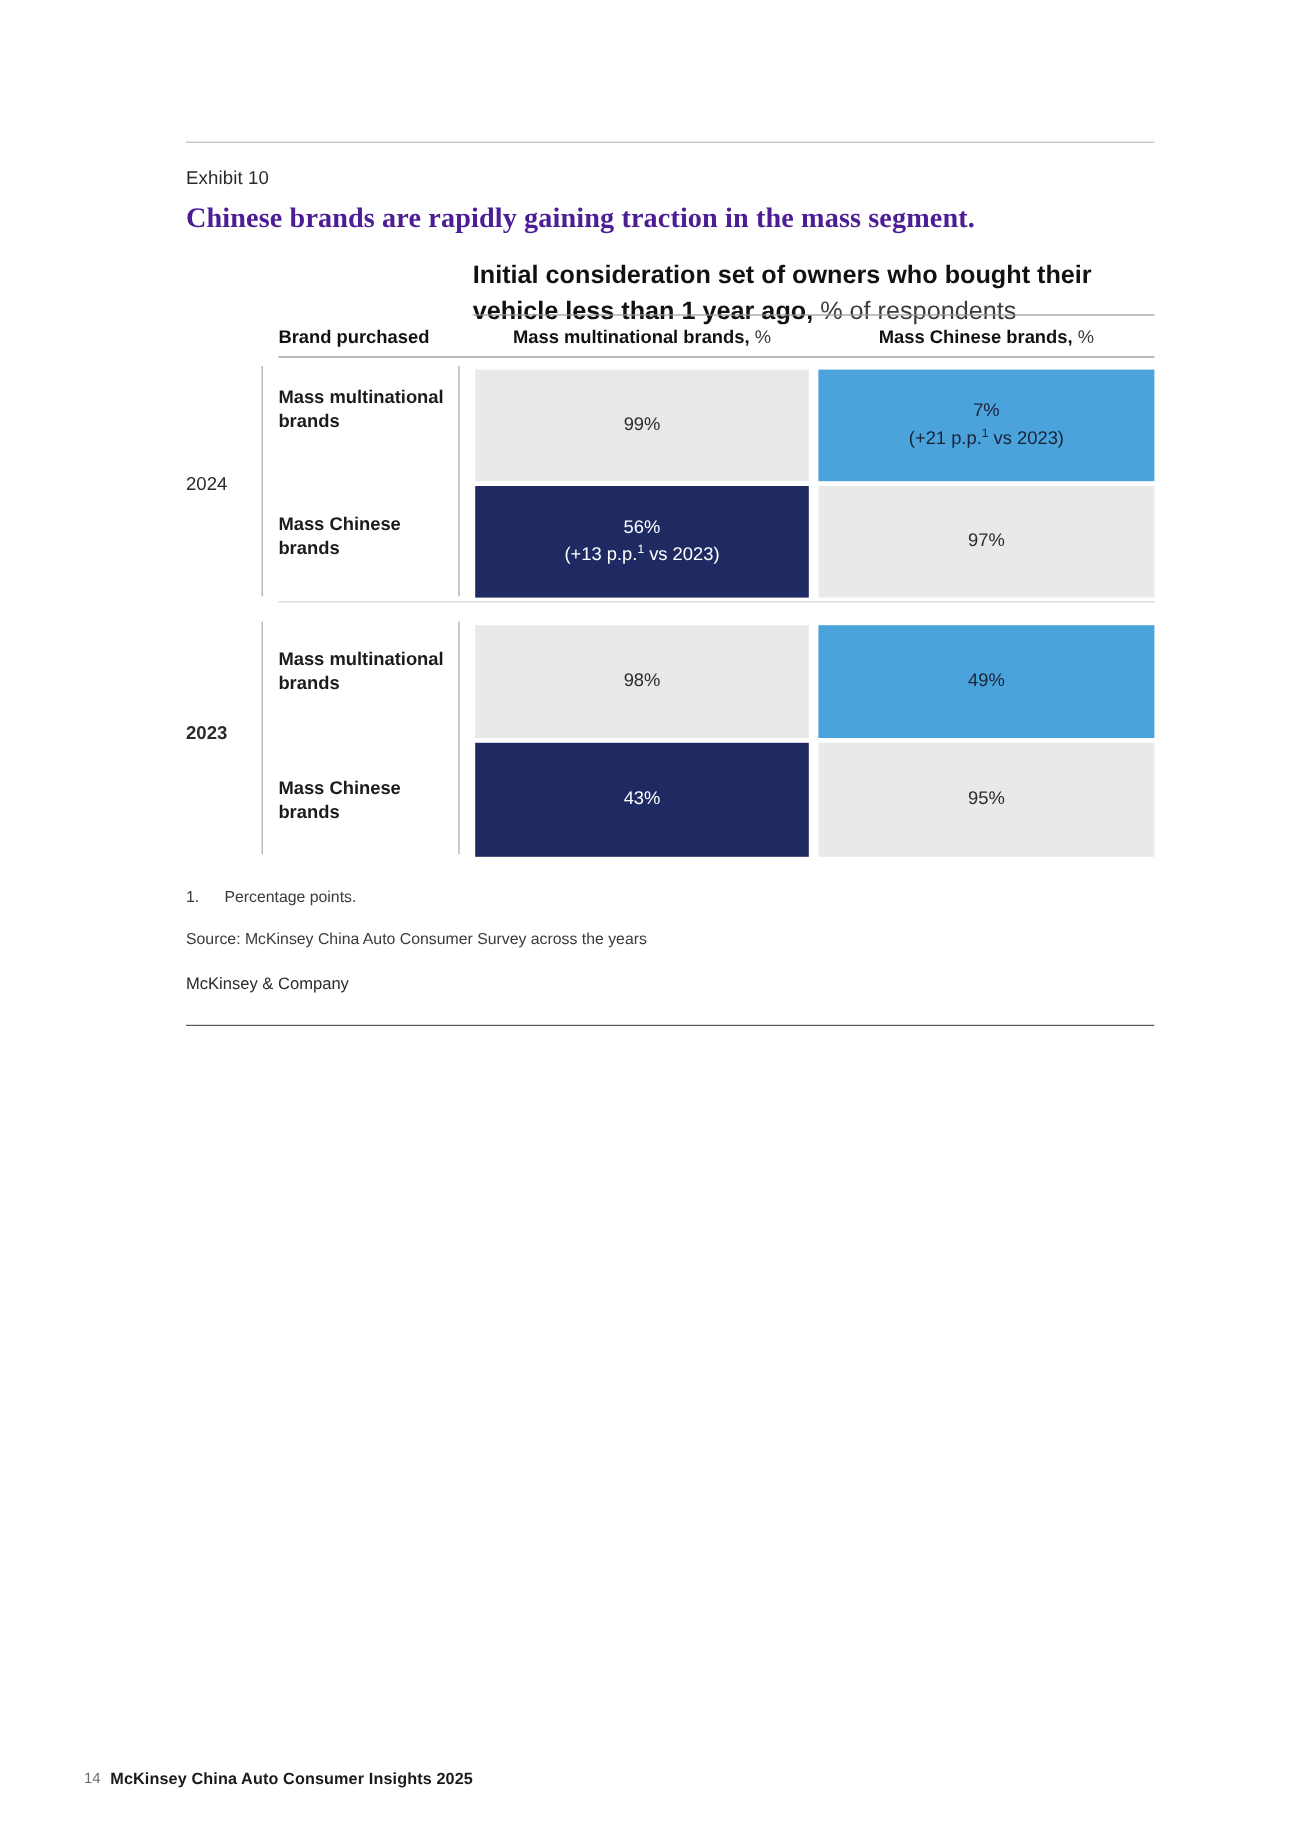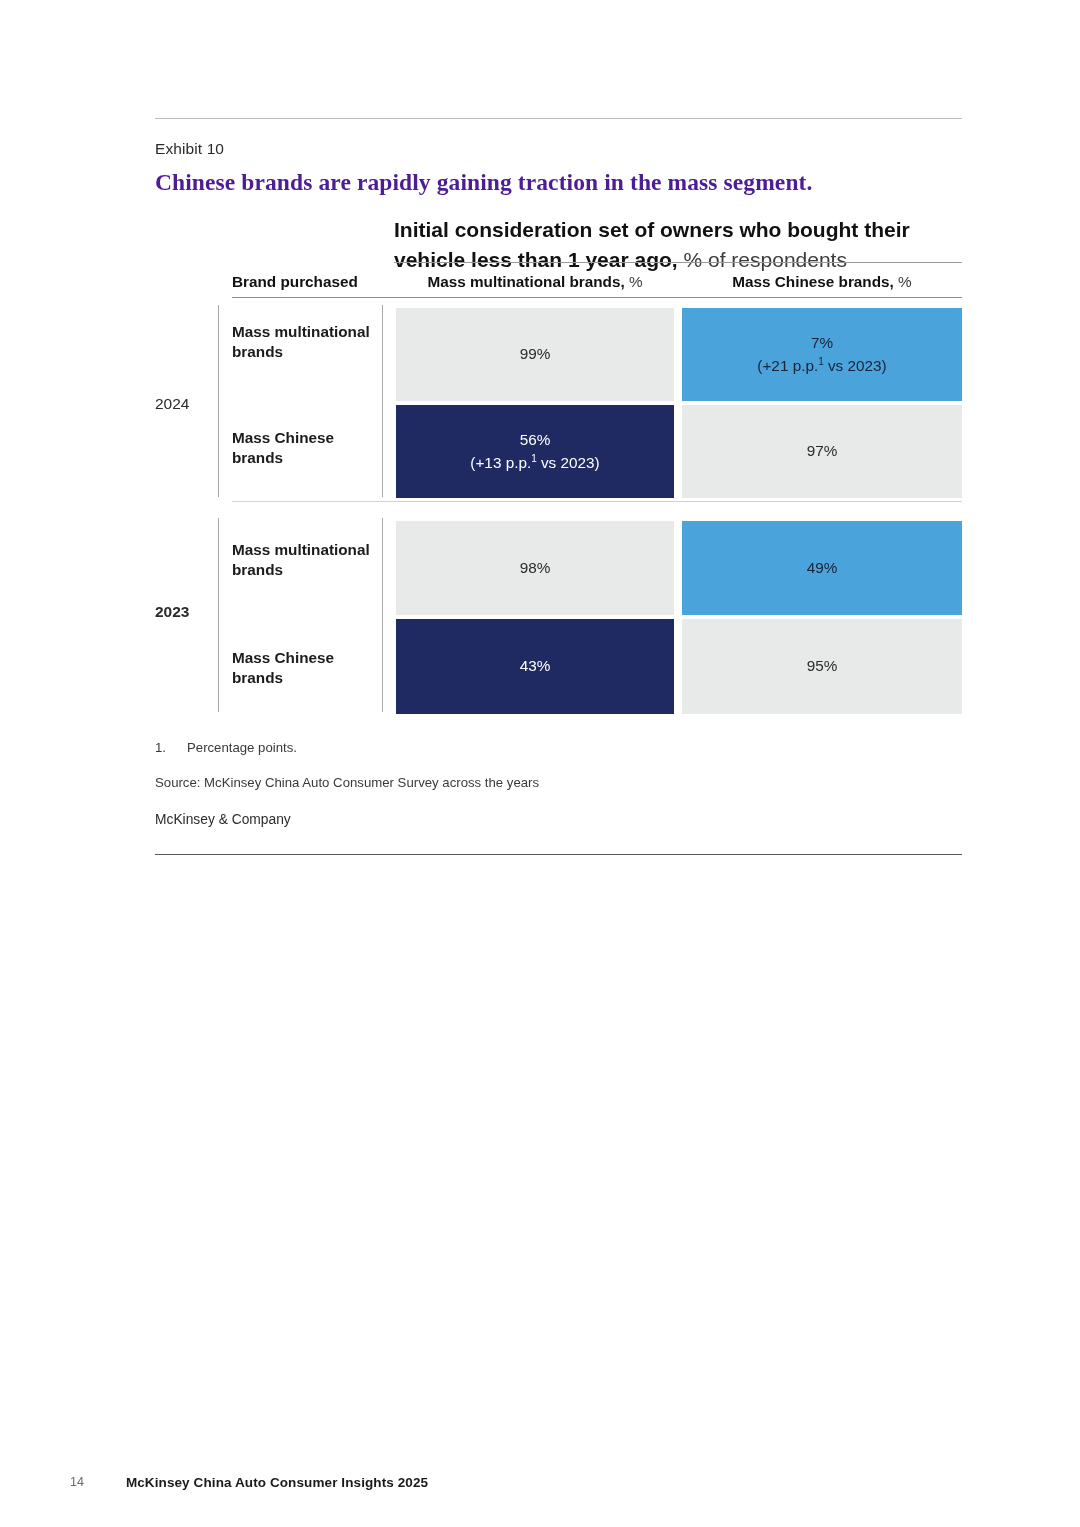--- a/index.html
+++ b/index.html
@@ -193,21 +193,21 @@
     color: #2b2b2b;
   }
 
   
   .footer {
     position: absolute;
     left: 70px;
     top: 1475px;
     display: flex;
     align-items: flex-start;
-    gap: 42px;
+    gap: 8px;
   }
   .footer .pageno {
     font-size: 12.5px;
     color: #6b6b6b;
   }
   .footer .doctitle {
     font-size: 13.5px;
     font-weight: bold;
     color: #1a1a1a;
     letter-spacing: 0.1px;

